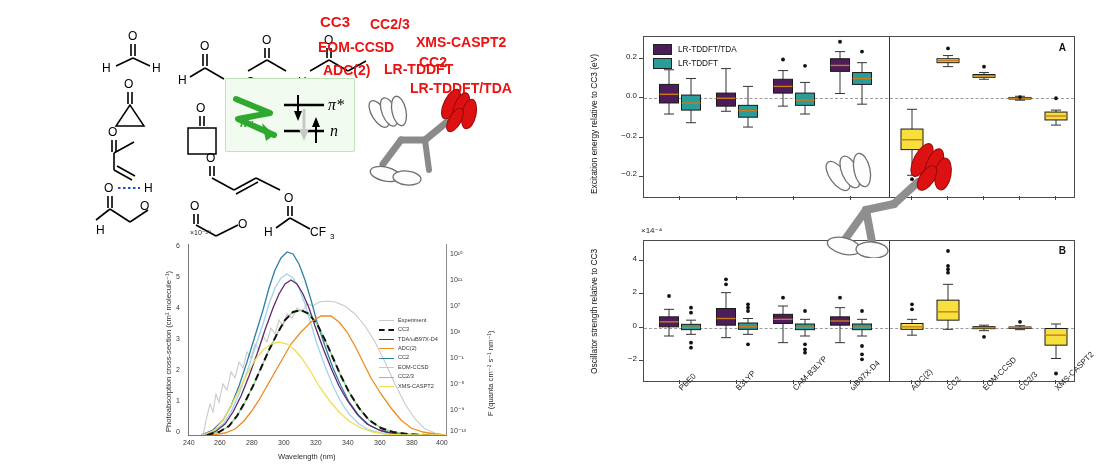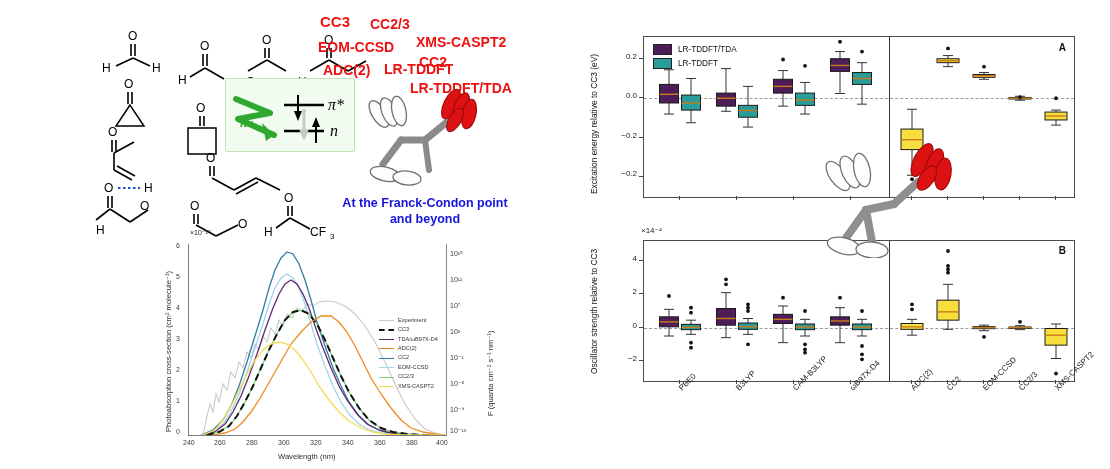--- a/index.html
+++ b/index.html
@@ -259,21 +259,20 @@
         <ellipse cx="106" cy="30" rx="7" ry="16" transform="rotate(20 106 30)"></ellipse>
         <ellipse cx="114" cy="36" rx="7" ry="15" transform="rotate(12 114 36)"></ellipse>
         <ellipse cx="100" cy="42" rx="6" ry="13" transform="rotate(30 100 42)"></ellipse>
       </g>
       <g stroke="#8a8a8a" stroke-width="6" stroke-linecap="round" fill="none">
         <line x1="70" y1="62" x2="74" y2="92"></line>
       </g>
     </svg>
   </div>
 
-  <div id="fc-text">At the Franck-Condon point and beyond</div>
 
   <div id="spec">
     <span class="sci" style="left:40px;top:1px;font-size:7px;">×10⁻²⁰</span>
 
     <div id="spec-plot">
       <svg width="258" height="191" viewBox="0 0 258 191" style="position:absolute;left:0;top:0;">
 
         <polyline fill="none" stroke="#c9c9c9" stroke-width="1.1" points="14,191 18,172 21,160 24,168 27,150 30,158 34,140 38,146 42,128 46,134 50,118 54,124 58,108 62,114 66,100 70,106 74,92 78,98 82,84 86,90 90,76 94,82 98,70 103,74 108,64 113,68 118,60 124,62 130,58 138,57 146,58 156,62 166,70 176,82 186,98 196,118 206,140 216,160 226,175 236,185 246,189 256,191"></polyline>
 
         <polyline fill="none" stroke="#2e7fa5" stroke-width="1.3" points="12,191 24,186 34,176 42,162 50,142 58,118 66,92 74,66 80,44 86,26 92,14 98,8 104,10 110,20 116,36 122,56 128,78 136,102 144,124 152,142 160,158 170,172 180,181 192,187 204,190 220,191 240,191 256,191"></polyline>

